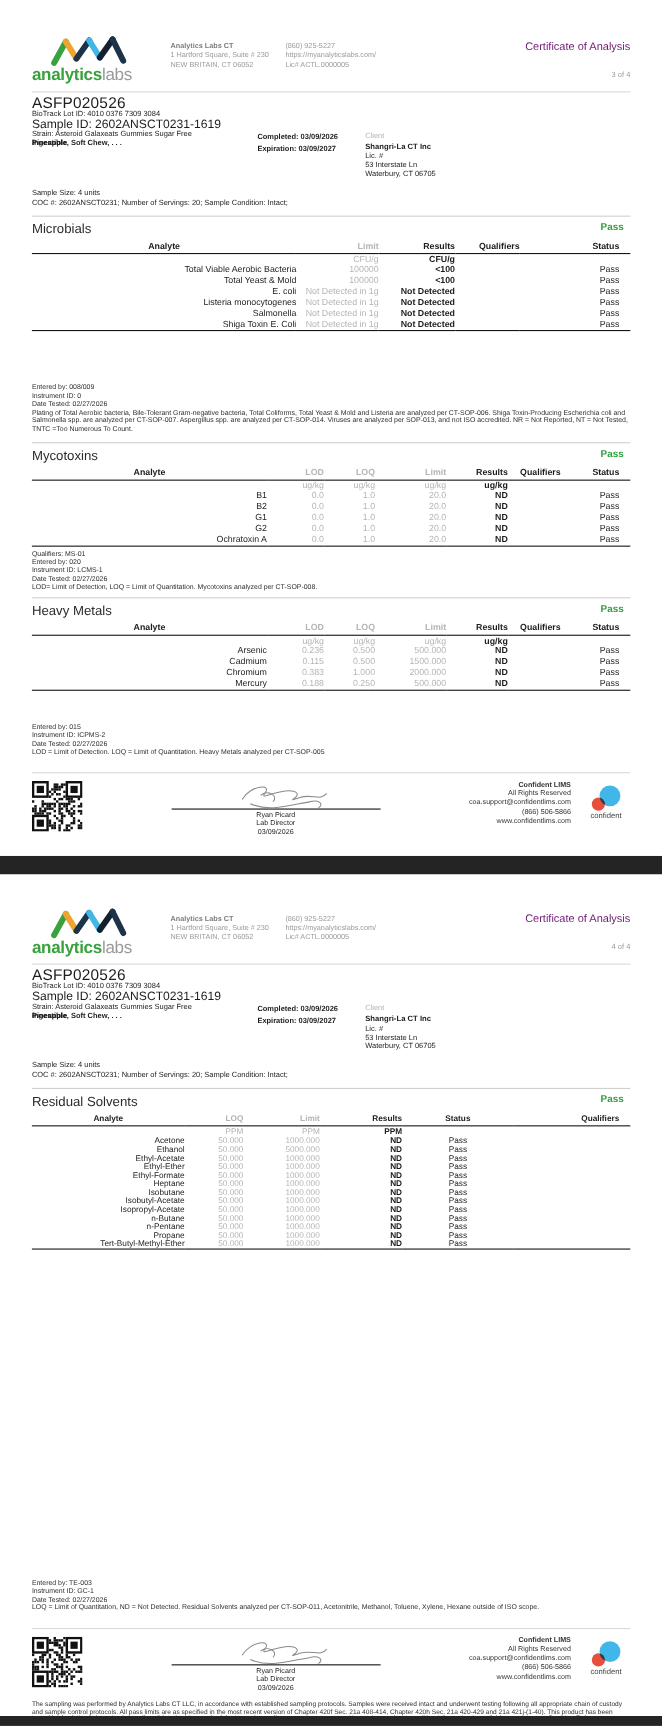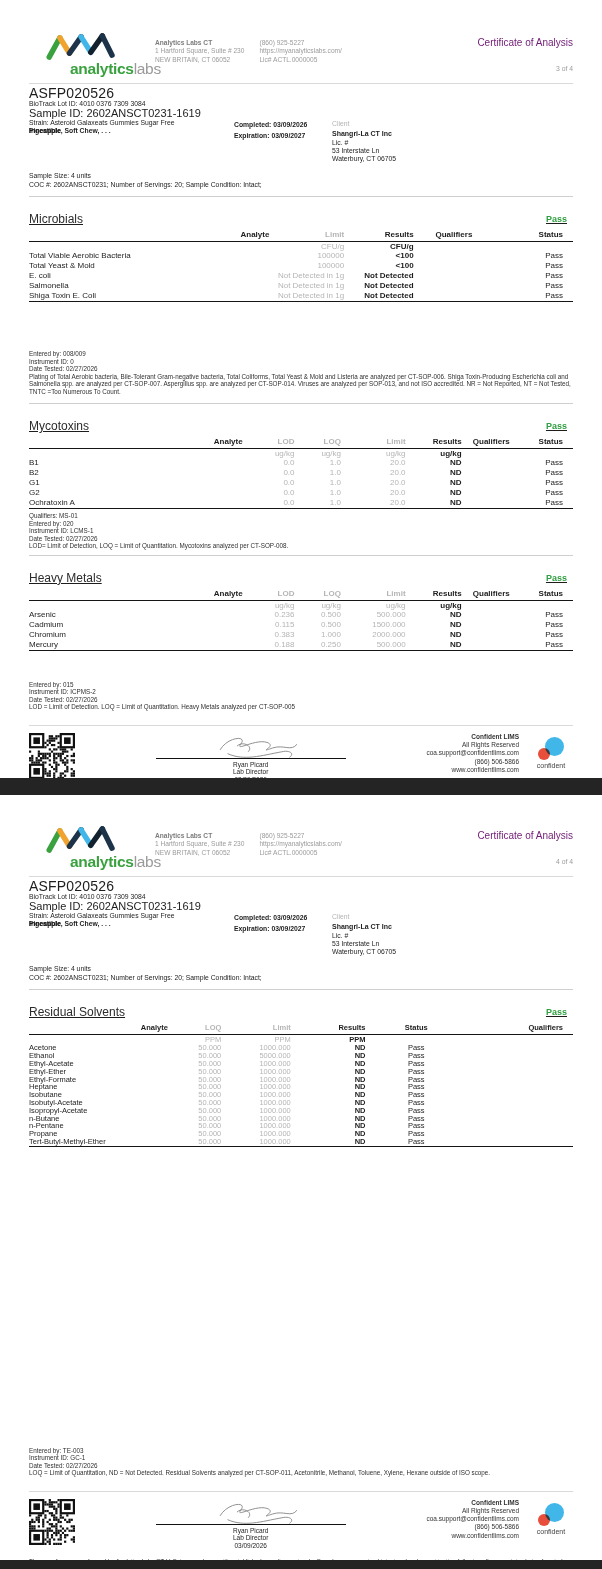--- a/index.html
+++ b/index.html
@@ -7,21 +7,21 @@
   .page{box-sizing:border-box;height:778px;overflow:hidden;padding:32px 29px 0;position:relative;background:#fff;}
   .page.p2{height:765px;padding-top:30px;}
   .band{height:17px;background:var(--band,#242424);}
   .band.bottom{height:9px;}
 
   
   .hdr{display:flex;align-items:flex-start;border-bottom:1px solid #d9d9d9;padding-bottom:5px;}
   .logo{width:120px;}
   .logo svg{display:block;margin-left:14px;}
   .brand{font-size:15.5px;letter-spacing:-0.3px;margin-top:-1px;white-space:nowrap;}
-  .b1{color:var(--logo_green,#3aa13f);font-weight:bold;margin-left:41px;}
+  .b1{color:var(--logo_green,#3aa13f);font-weight:bold;}
   .b2{color:#9a9a9a;}
   .labinfo{display:flex;gap:15px;font-size:6.6px;line-height:8.4px;color:#9b9b9b;padding-top:7px;margin-left:6px;}
   .li-name{color:#7c7c7c;font-weight:bold;}
   .titleblock{margin-left:auto;text-align:right;padding-top:5px;}
   .coa-title{font-size:10px;color:#701a75;}
   .page-num{font-size:6.8px;color:#9b9b9b;margin-top:17px;}
 
   
   .sample{padding:5px 0 7px;font-size:6.8px;line-height:8.6px;}
   .asfp{font-size:14px;font-weight:normal;letter-spacing:.2px;margin-bottom:2px;}
@@ -30,28 +30,28 @@
   .sid{font-size:11px;font-weight:normal;margin:1px 0 1px;white-space:nowrap;}
   .scol2{width:98px;padding-top:12px;font-weight:bold;line-height:10.5px;}
   .scol3{padding-top:12px;line-height:8.2px;}
   .client-label{color:#b3b3b3;}
   .client-name{font-weight:bold;font-size:7px;margin-top:2px;}
   .overlap{position:relative;font-weight:bold;height:9px;}
   .ov-b{position:absolute;left:0;top:0;}
   .ssize{margin-top:9px;}
 
   
-  .sec-head{display:flex;justify-content:space-between;align-items:center;border-top:1px solid #cfcfcf;padding:15px 0 3px;text-decoration:underline;}
+  .sec-head{display:flex;justify-content:space-between;align-items:flex-start;border-top:1px solid #cfcfcf;padding:4px 0 3px;}
   .sec-title{font-size:12px;color:#2b2b2b;}
   .sec-pass{font-size:9px;font-weight:bold;color:var(--green,#2f9e41);padding-right:6px;}
   table.tbl{width:100%;border-collapse:collapse;table-layout:fixed;border-bottom:1.4px solid #151515;}
   .tbl th{font-size:8px;font-weight:bold;text-align:right;border-bottom:1.4px solid #151515;padding:1px 0 2px;}
-  .tbl th:first-child{text-align:right;margin-left:28px;}
+  .tbl th:first-child{text-align:center;margin-left:28px;}
   .tbl td{font-size:8px;line-height:10px;padding:0;text-align:right;}
-  .tbl td:first-child{text-align:left;}
+  .tbl td:first-child{text-align:right;}
   .tbl th:last-child,.tbl td:last-child{padding-right:10px;}
   .tbl tr.units td{color:#b5b5b5;line-height:9px;}
   
   .t-micro th:nth-child(1){width:45%;} .t-micro th:nth-child(2){width:14%;} .t-micro th:nth-child(3){width:13%;}
   .t-micro th:nth-child(4){width:11%;} .t-micro th:nth-child(5){width:17%;}
   .t-micro th:nth-child(2),.t-micro td:nth-child(2){color:#b5b5b5;}
   .t-micro td:nth-child(3){font-weight:bold;}
   .t-micro tr.units td:nth-child(3){color:#1d1d1d;}
   
   .t-g234 th:nth-child(1){width:40%;} .t-g234 th:nth-child(2){width:9.7%;} .t-g234 th:nth-child(3){width:8.7%;}
@@ -186,20 +186,27 @@
         </tr>
         <tr>
           <td>Total Yeast &amp; Mold</td>
           <td>100000</td>
           <td>&lt;100</td>
           <td></td>
           <td>Pass</td>
         </tr>
         <tr>
           <td>E. coli</td>
+          <td>Not Detected in 1g</td>
+          <td>Not Detected</td>
+          <td></td>
+          <td>Pass</td>
+        </tr>
+        <tr>
+          <td>Listeria monocytogenes</td>
           <td>Not Detected in 1g</td>
           <td>Not Detected</td>
           <td></td>
           <td>Pass</td>
         </tr>
         <tr>
           <td>Salmonella</td>
           <td>Not Detected in 1g</td>
           <td>Not Detected</td>
           <td></td>

